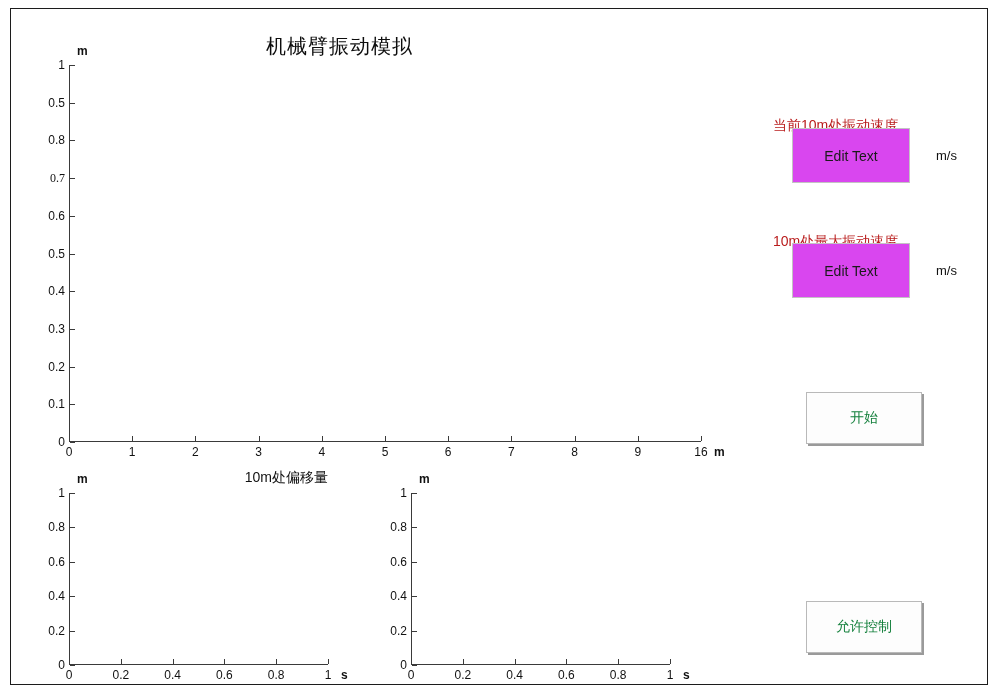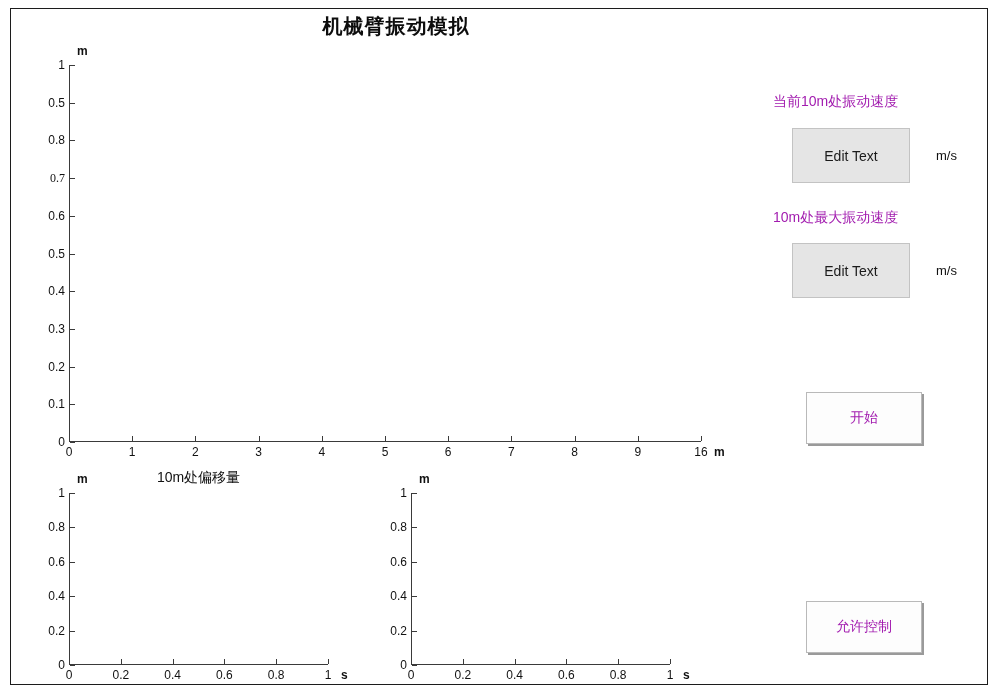--- a/index.html
+++ b/index.html
@@ -25,25 +25,25 @@
     height: 677px;
     border: 1px solid #1c1c1c;
     background: #ffffff;
     box-sizing: border-box;
   }
 
   
   #page-title {
     position: absolute;
     left: 255px;
-    top: 4px;
+    top: 24px;
     width: 260px;
-    text-align: center;
+    text-align: left;
     font-size: 20px;
-    font-weight: bold;
+    font-weight: normal;
     letter-spacing: 1px;
     color: #0d0d0d;
     white-space: nowrap;
   }
 
   
   .axes {
     position: absolute;
   }
   .axis-line-y {
@@ -119,21 +119,21 @@
     margin-top: 3px;
     font-size: 12px;
     font-weight: bold;
     color: #111;
   }
   .subplot-title {
     position: absolute;
     bottom: 100%;
     margin-bottom: 6px;
     width: 100%;
-    text-align: center;
+    text-align: right;
     font-size: 14px;
     color: #111;
     white-space: nowrap;
   }
 
   
   #main-axes {
     left: 58px;
     top: 56px;
     width: 632px;
@@ -150,29 +150,30 @@
     left: 400px;
     top: 484px;
     width: 259px;
     height: 172px;
   }
 
   
   .field-label {
     position: absolute;
     font-size: 14px;
-    color: #a21caf;
-    white-space: nowrap;
+    color: #b91c1c;
+    white-space: nowrap;
+    margin-top: 24px;
   }
   .edit-text {
     position: absolute;
     width: 118px;
     height: 55px;
     border: 1px solid #c3c3c3;
-    background: #e5e5e5;
+    background: #d946ef;
     display: flex;
     align-items: center;
     justify-content: center;
     font-size: 14px;
     color: #1a1a1a;
     box-sizing: border-box;
   }
   .unit-text {
     position: absolute;
     font-size: 13px;
@@ -183,21 +184,21 @@
     position: absolute;
     width: 116px;
     height: 52px;
     border: 1px solid #b9b9b9;
     background: #fdfdfd;
     box-shadow: 2px 2px 0 0 #9a9a9a;
     display: flex;
     align-items: center;
     justify-content: center;
     font-size: 14px;
-    color: #a21caf;
+    color: #15803d;
     box-sizing: border-box;
     cursor: default;
   }
 
   #label-current-speed { left: 762px; top: 84px; }
   #edit-current-speed  { left: 781px; top: 119px; }
   #unit-current-speed  { left: 925px; top: 139px; }
 
   #label-max-speed     { left: 762px; top: 200px; }
   #edit-max-speed      { left: 781px; top: 234px; }

